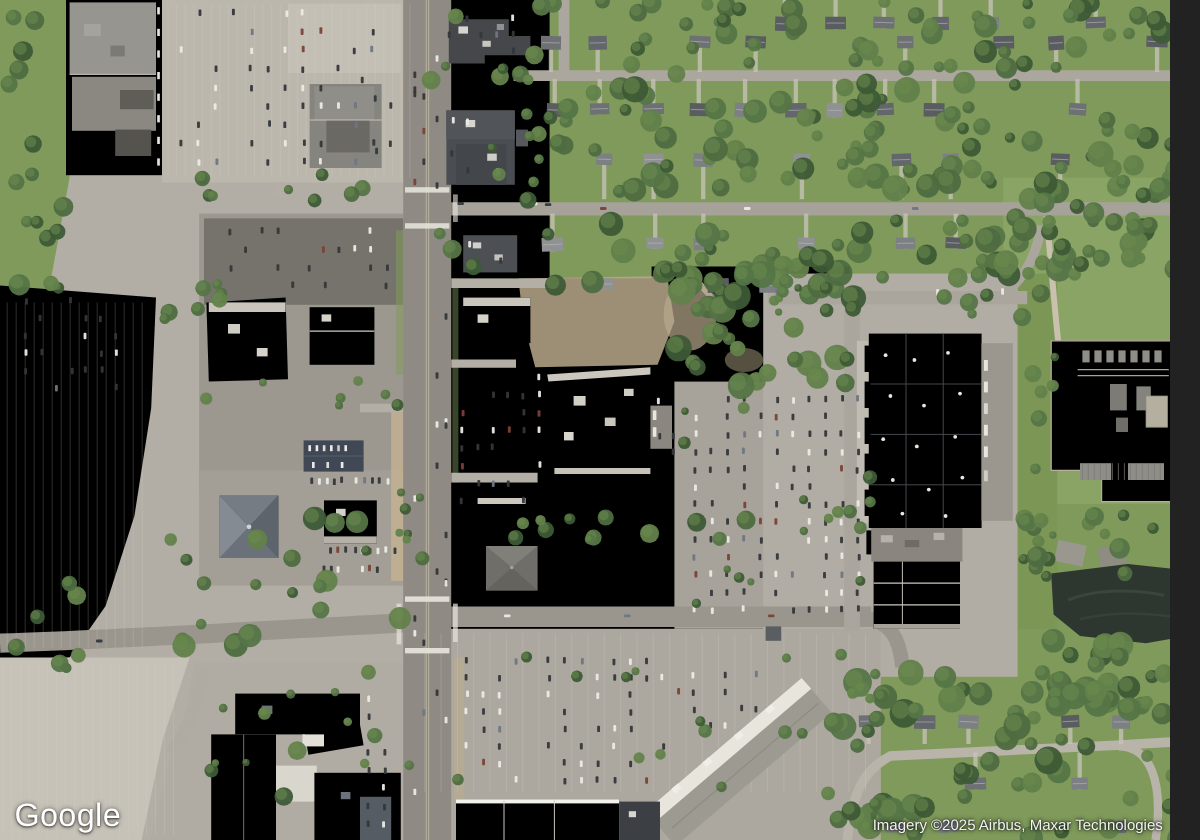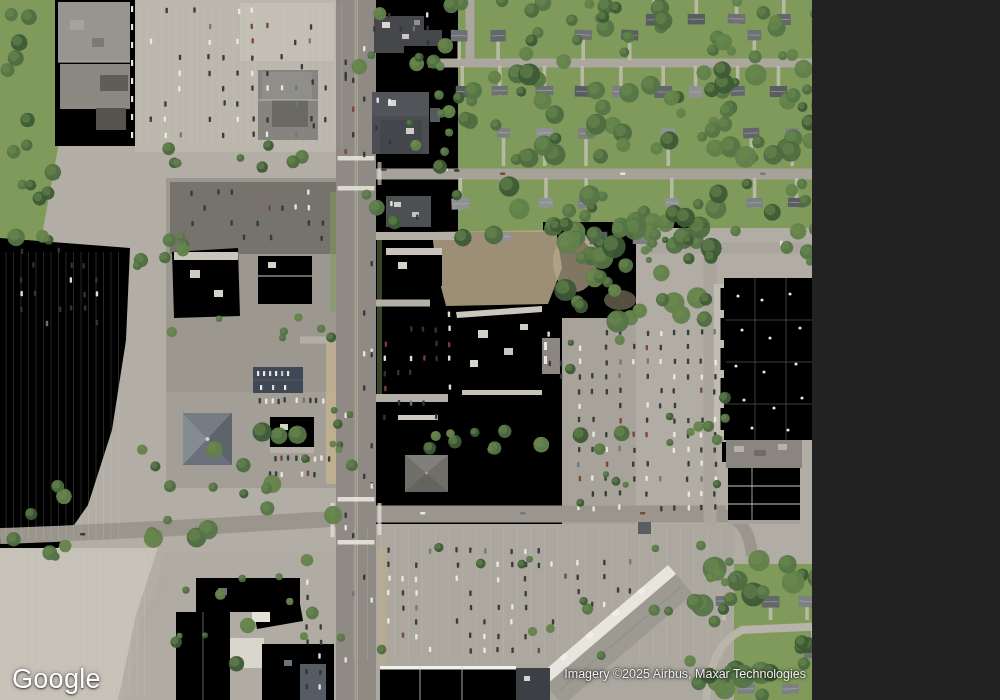--- a/index.html
+++ b/index.html
@@ -1,22 +1,22 @@
 <!DOCTYPE html>
 <html style="--grass: #7f9a5b; --grass-light: #95a966; --field: #8aa465; --tree-dark: #3d5a36; --tree-mid: #4e6c40; --pavement-light: #c6c1b6; --pavement-mid: #b2aea5; --pavement-dark: #9e9a92; --road: #8f8b84; --road-minor: #a5a198; --dirt: #b7a88b; --building-white: #ebe8e1; --building-gray: #8f8d86; --roof-dark: #3d4045; --roof-slate: #464c54; --orange-accent: #e07a3c; --substation-pad: #d2cab5; --pond: #2e372f; --car-dark: #34373a; --car-white: #eceae5; --line-white: #d8d4ca; --logo-text: #ffffff; --attribution-text: #f2f2f2;"><head>
 <meta charset="utf-8">
 <style>
   html,body{margin:0;padding:0;background:#222;}
-  .map-viewport{position:relative;width:812px;height:700px;overflow:hidden;
+  .map-viewport{position:relative;width:975px;height:700px;overflow:hidden;
     font-family:"Liberation Sans",sans-serif;background:var(--pavement-mid,#b2aea5);}
   .map-viewport svg{display:block}
   .google-logo{position:absolute;left:12px;bottom:5px;color:var(--logo-text,#fff);
     font-size:27px;font-weight:500;letter-spacing:.3px;
     text-shadow:0 1px 2px rgba(0,0,0,.7),0 0 4px rgba(0,0,0,.45);cursor:pointer;user-select:none;}
-  .map-attribution{position:absolute;right:6px;bottom:19px;color:var(--attribution-text,#f2f2f2);
+  .map-attribution{position:absolute;right:6px;bottom:5px;color:var(--attribution-text,#f2f2f2);
     font-size:12.5px;text-shadow:0 0 2px #000,0 0 4px rgba(0,0,0,.8);user-select:none;}
 </style>
 </head>
 <body>
 
 <div class="map-viewport">
 <svg id="map-svg" width="1000" height="700" viewBox="0 0 1000 700">
 
   <g id="regions">
     <rect x="0" y="0" width="1000" height="700" fill="var(--pavement-mid)"></rect>

